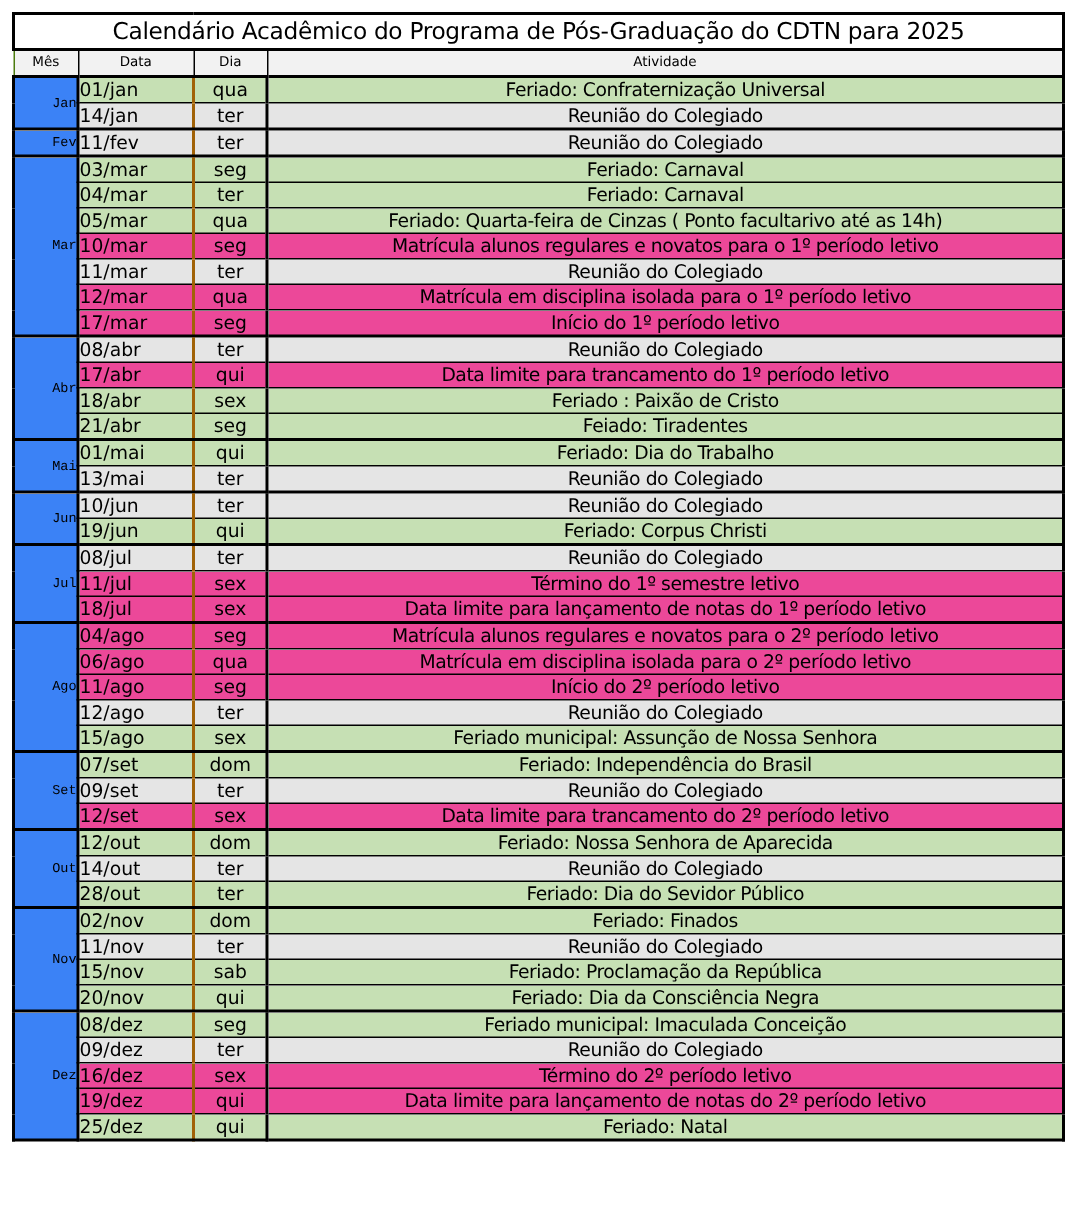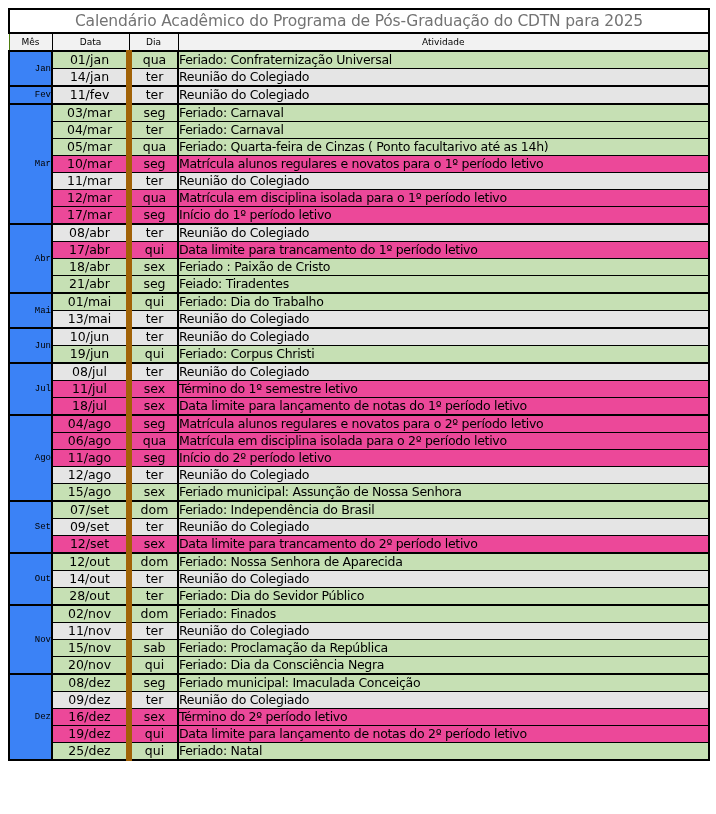--- a/index.html
+++ b/index.html
@@ -1,27 +1,27 @@
 <!DOCTYPE html>
 <html><head>
 <meta charset="utf-8">
 <style>
   html, body { margin: 0; padding: 0; background: #ffffff; }
   body { width: 716px; height: 814px; position: relative; overflow: hidden; font-family: "DejaVu Sans", sans-serif; }
   #sheet { position: absolute; left: 8px; top: 8px; width: 700px; border-collapse: collapse; table-layout: fixed; }
   #sheet td, #sheet th { padding: 0; overflow: hidden; white-space: nowrap; }
-  .title-cell { height: 22px; font-size: 15.5px; text-align: center; border: 2px solid #000; background: #fff; color: #737373; letter-spacing: -0.2px; }
+  .title-cell { height: 22px; font-size: 15.5px; text-align: center; border: 2px solid #000; background: #fff; color: #000000; letter-spacing: -0.2px; }
   .hdr th { height: 16px; font-size: 9px; font-weight: normal; background: #f2f2f2; border: 1px solid #000; border-bottom: 2px solid #000; color: #000; }
   .hdr th.first { border-left: 1px solid #4d7c0f; }
   .hdr th.last { border-right: 2px solid #000; }
   .month { background: #3b82f6; font-size: 9px; text-align: right; vertical-align: middle; border-left: 2px solid #000; border-right: 2px solid #000; border-bottom: 2px solid #000; font-family: Liberation Mono, monospace; }
   .row td.c { height: 16px; font-size: 12.5px; line-height: 16px; color: #000; border-bottom: 1px solid #000; }
-  .row td.date { text-align: center; border-right: 6px solid #a16207; }
+  .row td.date { border-right: 2px solid #a16207; }
   .row td.day { text-align: center; border-right: 2px solid #000; }
-  .row td.act { text-align: left; padding-left: 3px; border-right: 2px solid #000; letter-spacing: -0.3px; }
+  .row td.act { text-align: center; padding-left: 3px; border-right: 2px solid #000; letter-spacing: -0.3px; }
   .row.mend td.c { border-bottom: 2px solid #000; }
   .green td.c { background: #c6e0b4; }
   .blue td.c { background: #e5e5e5; }
   .orange td.c { background: #ec4899; }
 </style>
 </head>
 <body>
 
 <table id="sheet">
   <colgroup>

